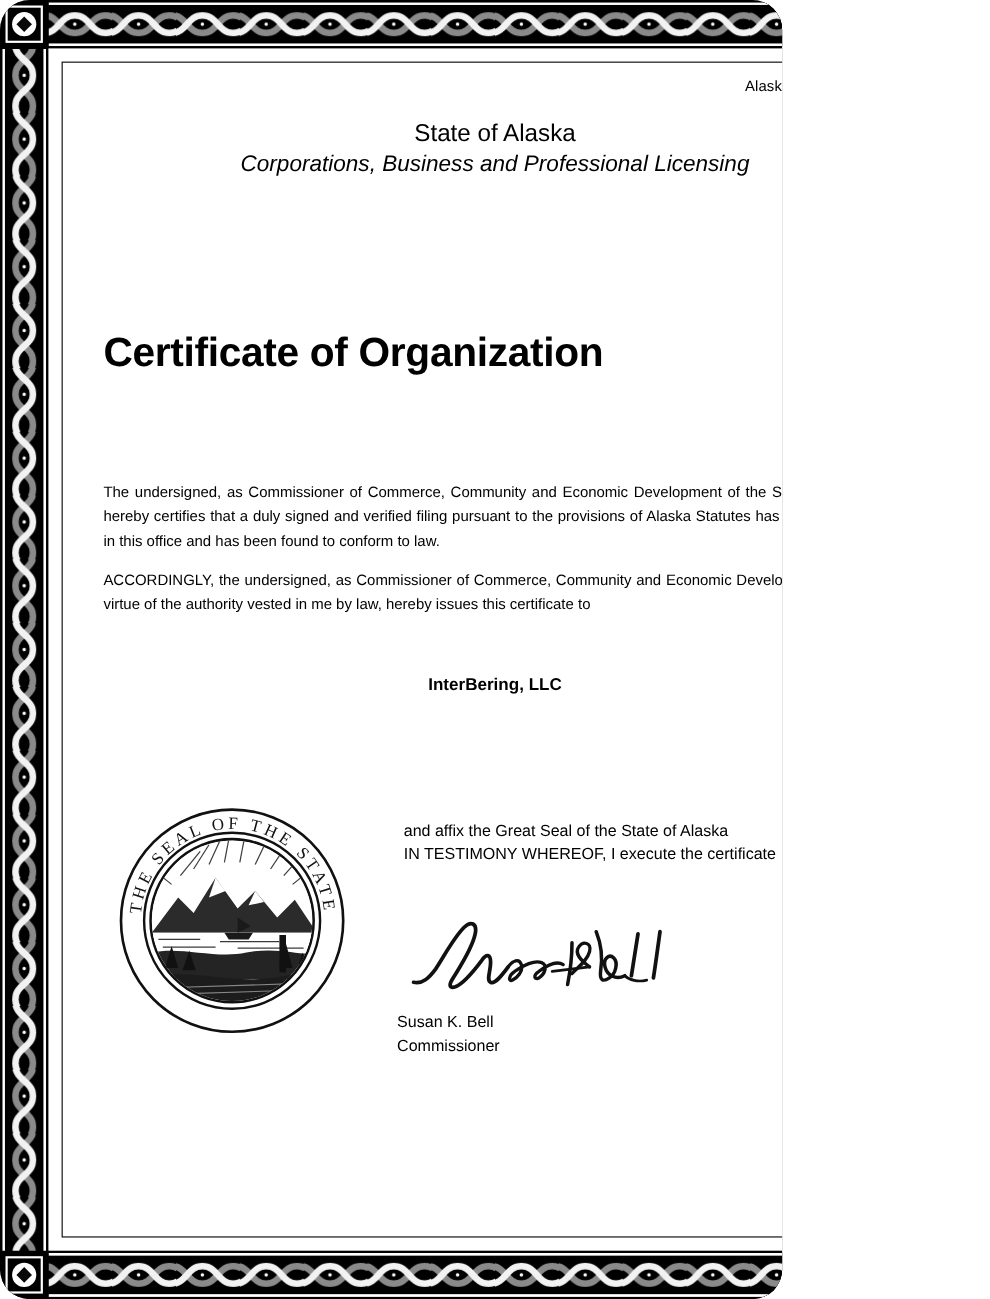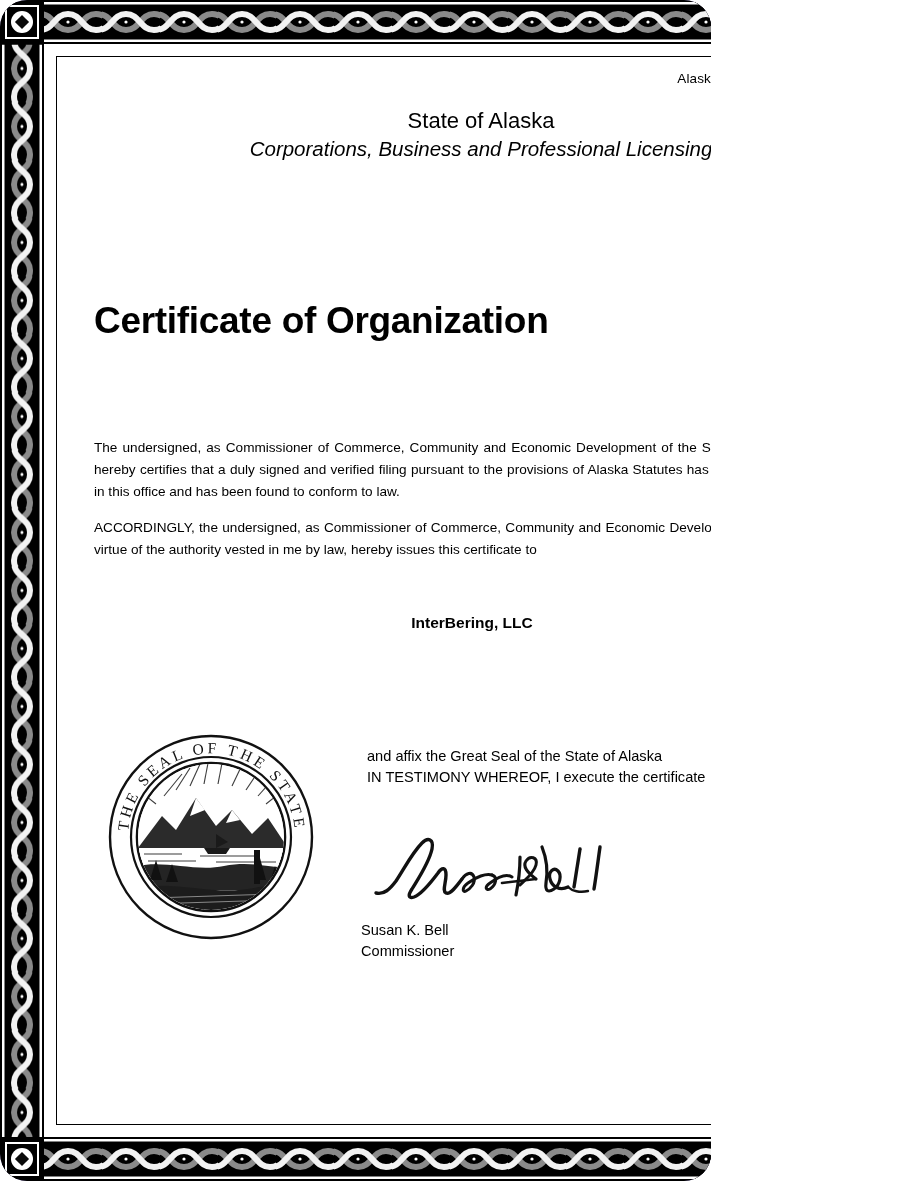--- a/index.html
+++ b/index.html
@@ -121,21 +121,20 @@
     letter-spacing: 0.1px;
   }
 
   .org-header {
     position: absolute;
     left: 0;
     top: 48px;
     width: 100%;
     text-align: center;
     color: #000;
-    padding-left: 31px;
   }
   .org-line1 { font-size: 22px; line-height: 29px; }
   .org-line2 { font-size: 20.5px; line-height: 28px; }
   .org-line3 { font-size: 20.5px; line-height: 28px; font-style: italic; }
 
   .cert-title {
     position: absolute;
     left: 0;
     top: 242px;
     width: 100%;
@@ -165,21 +164,20 @@
 
   .entity-name {
     position: absolute;
     left: 0;
     top: 556px;
     width: 100%;
     text-align: center;
     font-size: 15.5px;
     font-weight: bold;
     color: #000;
-    padding-left: 22px;
   }
 
   
   .seal-wrap {
     position: absolute;
     left: 46px;
     top: 672px;
     width: 215px;
     height: 215px;
   }

